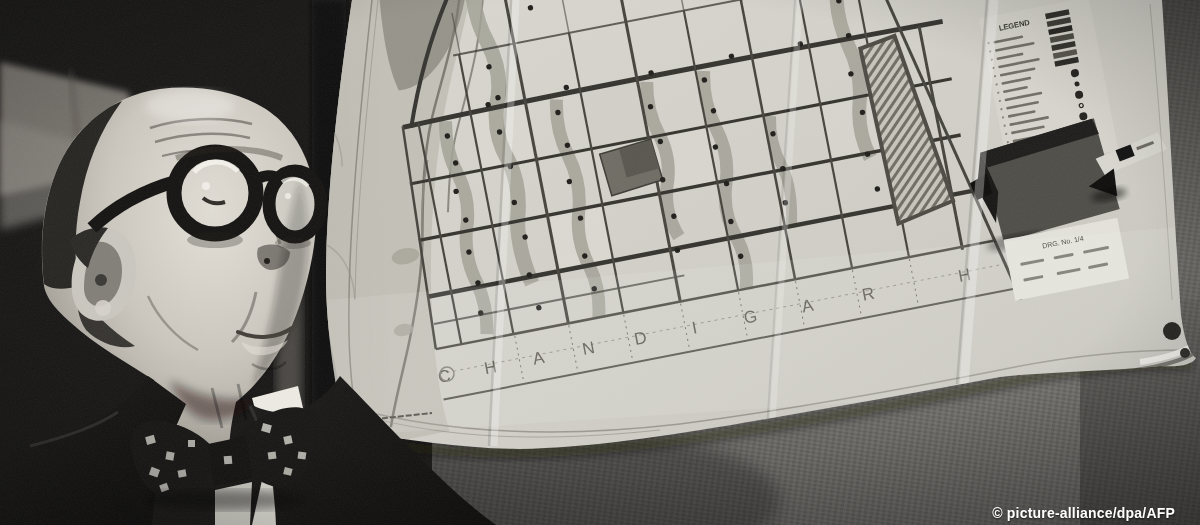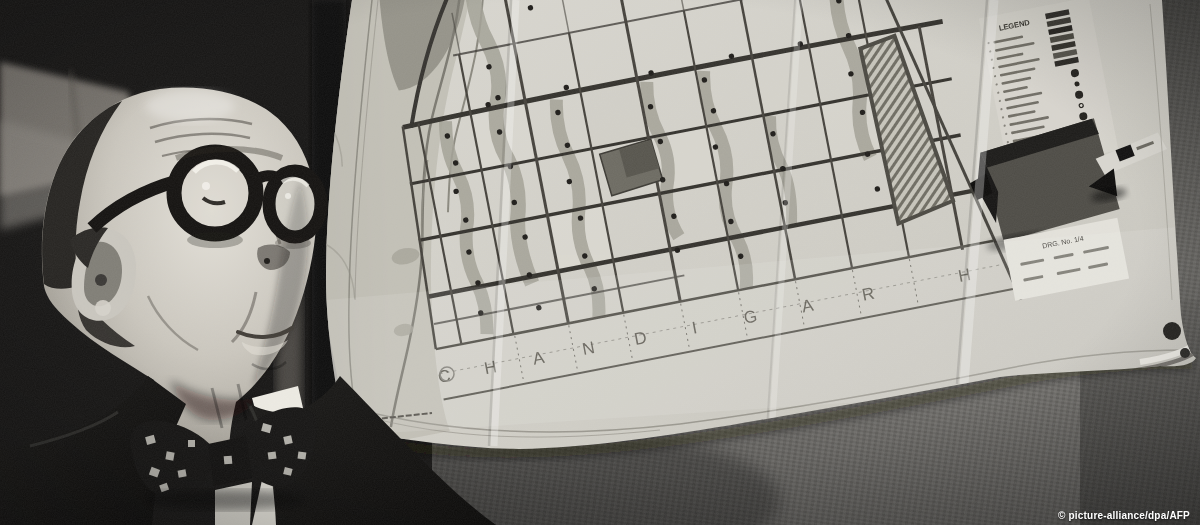--- a/index.html
+++ b/index.html
@@ -1,20 +1,20 @@
 <!DOCTYPE html>
 <html><head>
 <meta charset="utf-8">
 <style>
   html,body{margin:0;padding:0;background:#000;}
   .photo{position:relative;width:1200px;height:525px;overflow:hidden;background:#161514;
          font-family:"Liberation Sans", sans-serif;}
   .photo svg{position:absolute;left:0;top:0;display:block;}
-  .credit{position:absolute;right:10px;bottom:4px;color:#ffffff;font-weight:bold;
-          font-size:10px;letter-spacing:.2px;text-shadow:0 1px 2px rgba(0,0,0,.7);
+  .credit{position:absolute;right:25px;bottom:4px;color:#ffffff;font-weight:bold;
+          font-size:14px;letter-spacing:.2px;text-shadow:0 1px 2px rgba(0,0,0,.7);
           font-family:"Liberation Sans", sans-serif;}
   .maptext{font-family:"Liberation Sans", sans-serif;}
 </style>
 </head>
 <body>
 
 <div class="photo">
 <svg width="1200" height="525" viewBox="0 0 1200 525">
   <defs>
     <pattern id="weave" width="6" height="4" patternUnits="userSpaceOnUse" patternTransform="rotate(8)">

